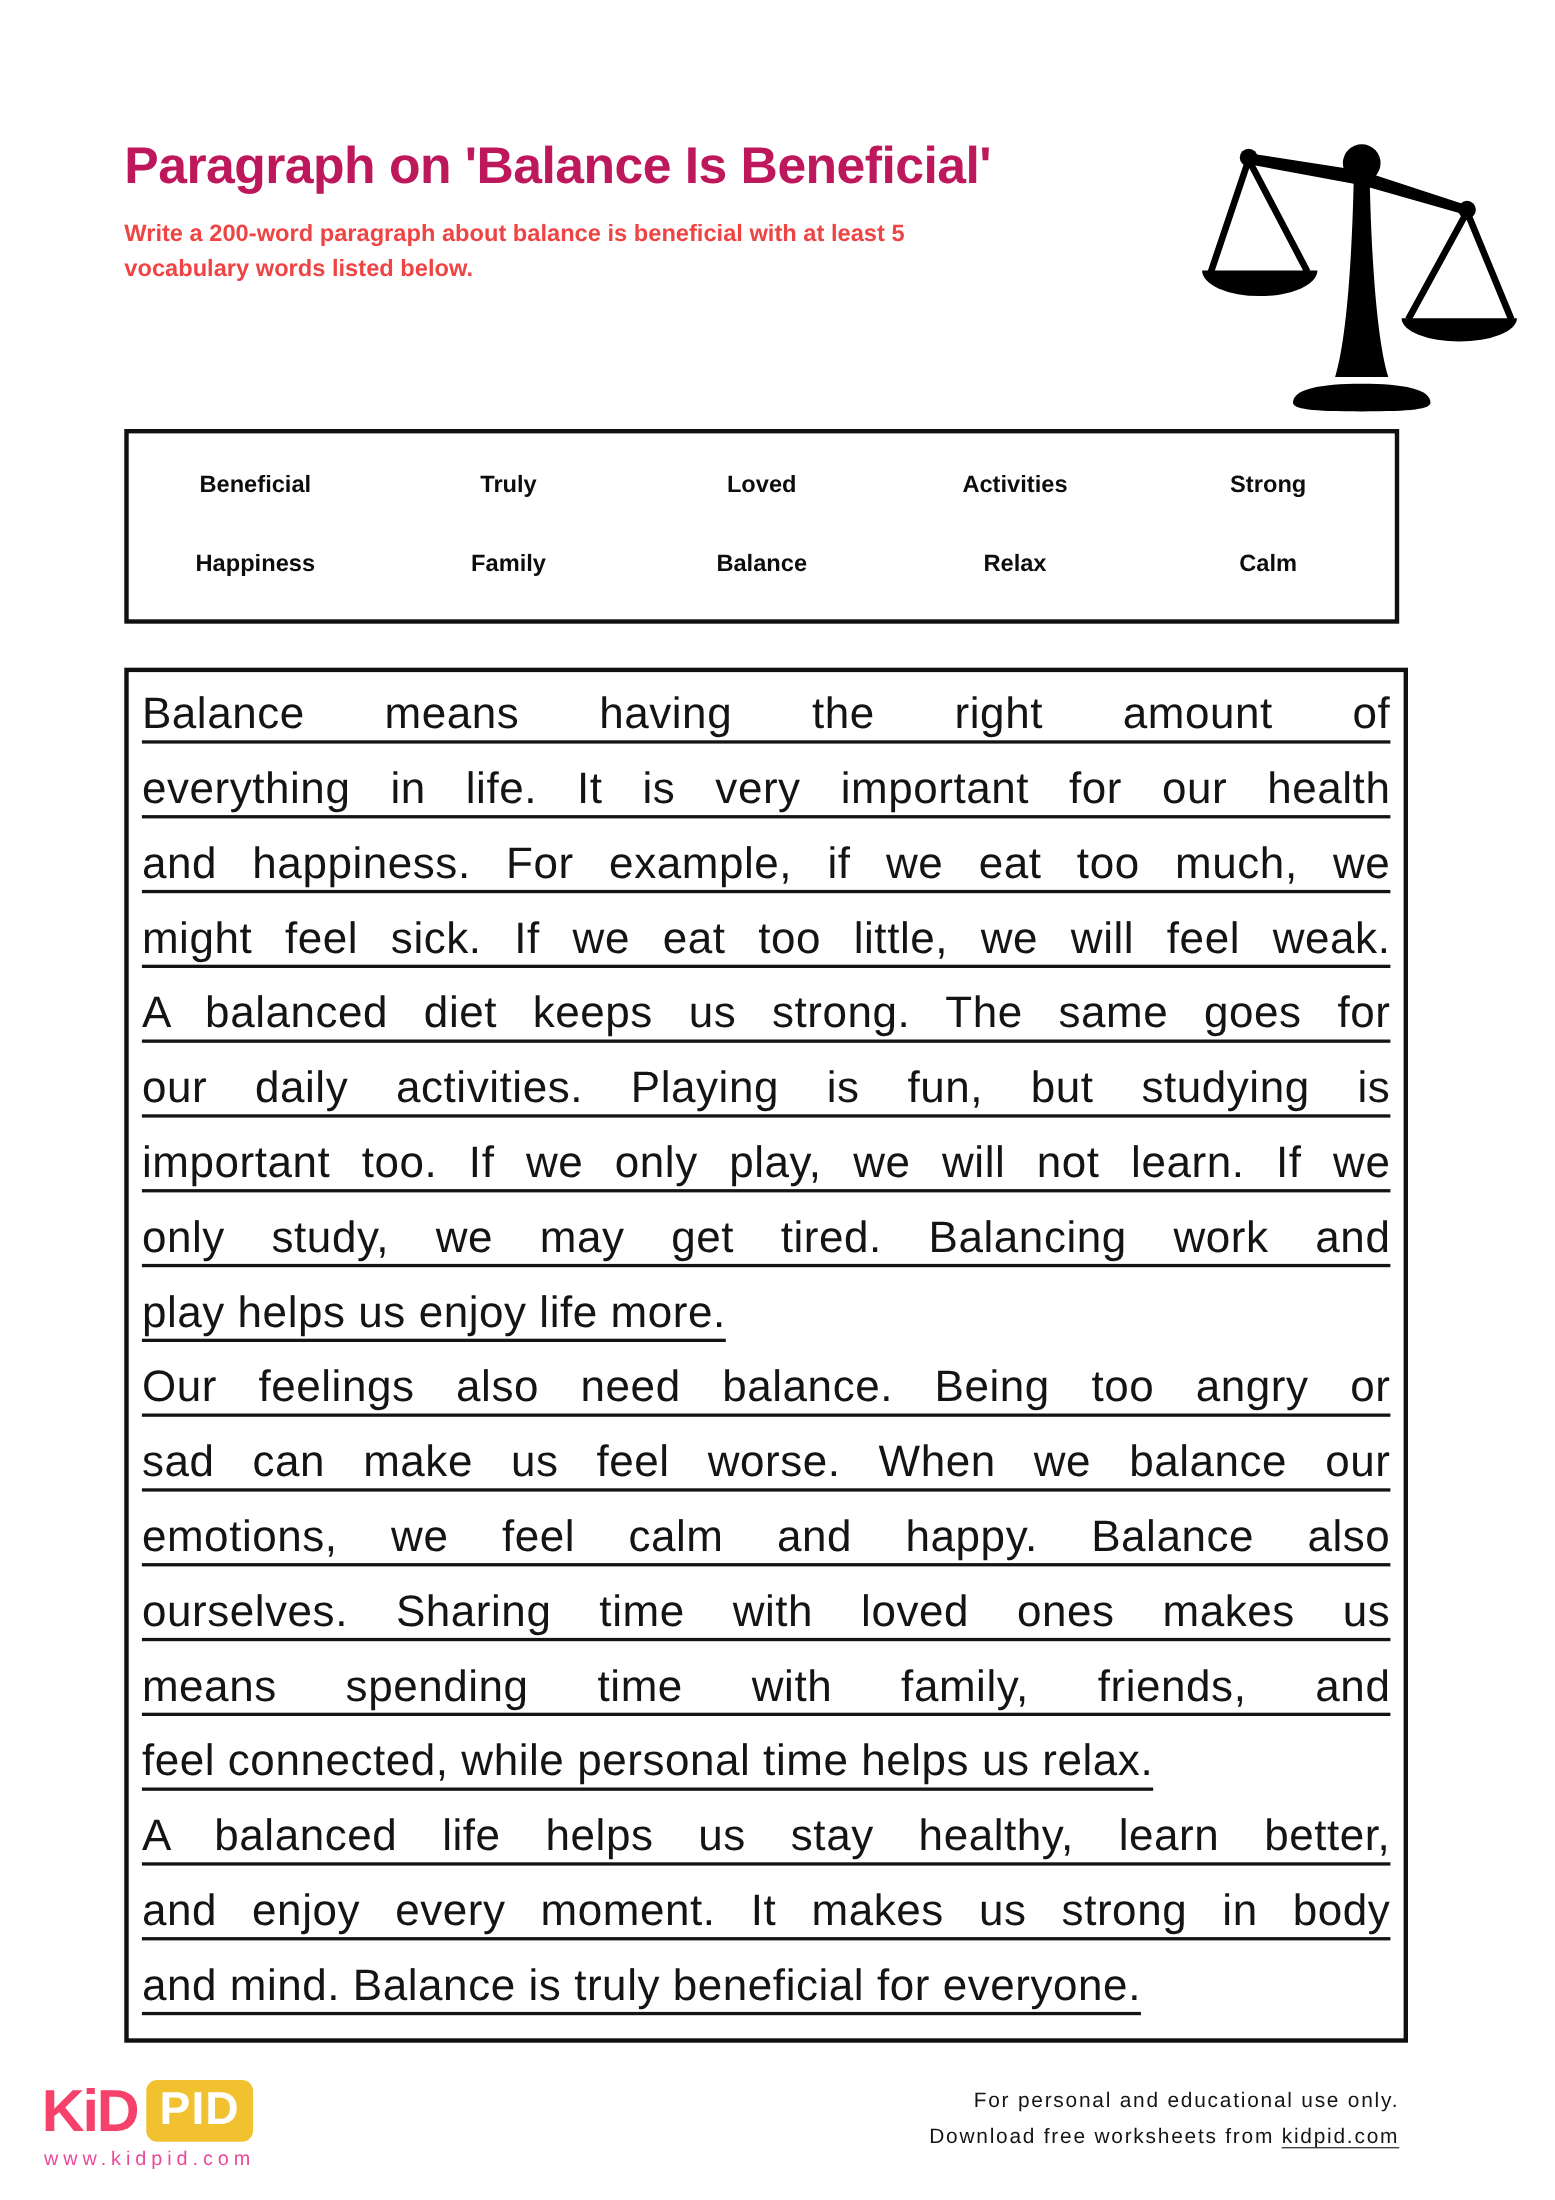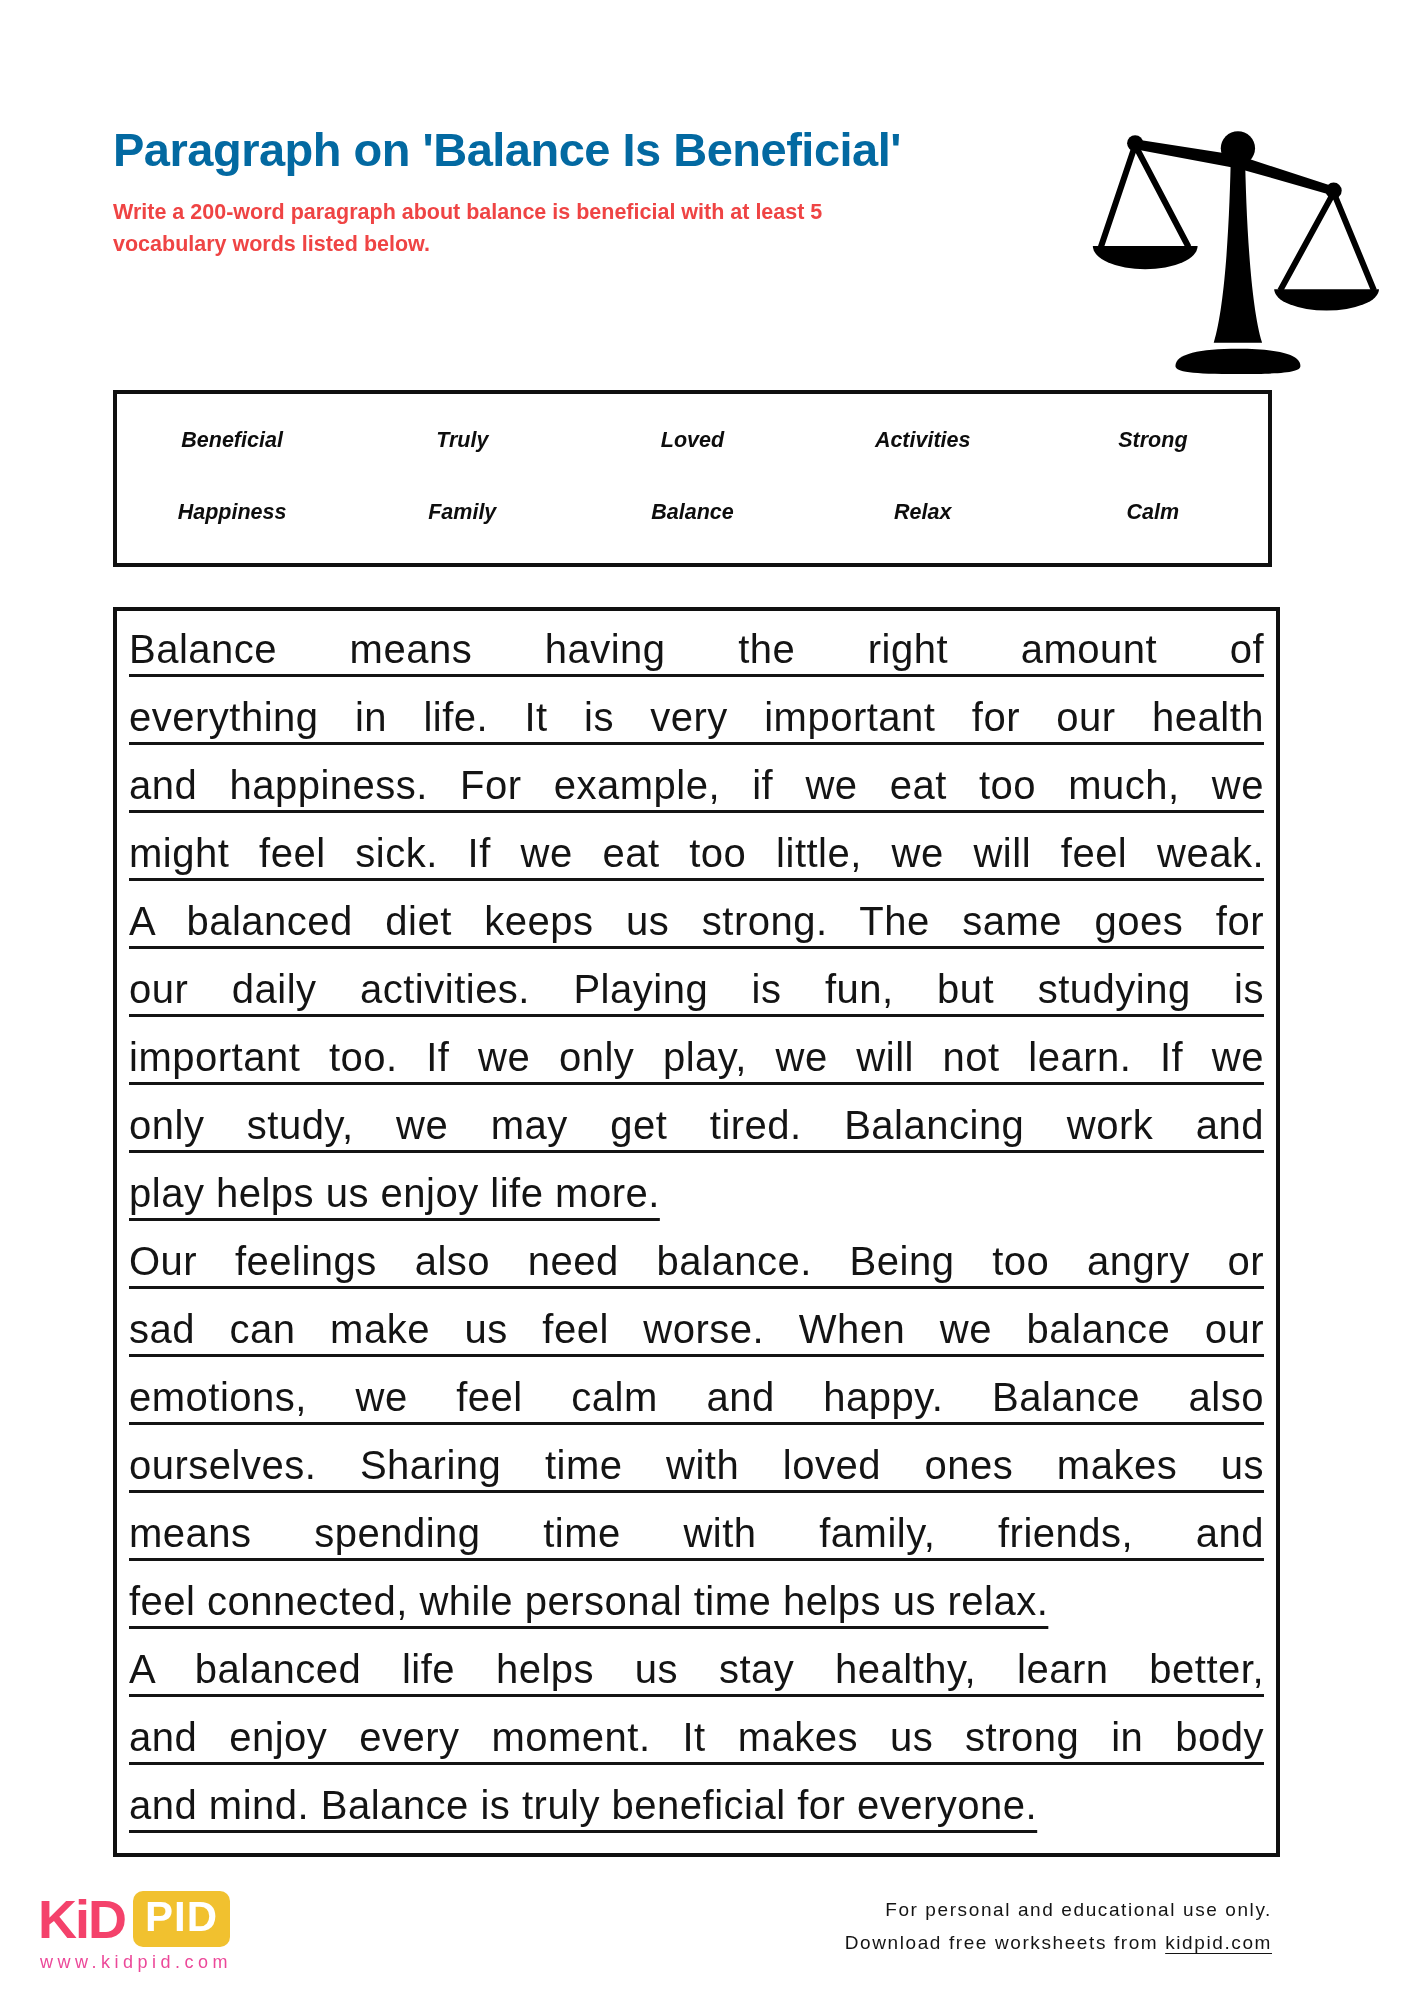--- a/index.html
+++ b/index.html
@@ -9,21 +9,21 @@
     background:#ffffff;
     font-family:"Liberation Sans", sans-serif;
     overflow:hidden;
     margin:0 auto;
   }
 
   
   .title {
     position:absolute; left:113px; top:122px;
     font-size:47px; font-weight:bold; letter-spacing:-0.5px;
-    color:#0369a1; white-space:nowrap;
+    color:#be185d; white-space:nowrap;
   }
   .instructions {
     position:absolute; left:113px; top:196px; width:742px;
     font-size:21.5px; font-weight:bold; color:#ef4444;
     line-height:1.5;
   }
   .scale-wrap {
     position:absolute; left:1086px; top:112px;
     width:324px; height:264px;
   }
@@ -31,21 +31,20 @@
   
   .vocab-box {
     position:absolute; left:113px; top:390px;
     width:1151px; height:145px;
     border:4px solid #101010;
     display:grid;
     grid-template-columns:repeat(5, 1fr);
     grid-template-rows:1fr 1fr;
     align-items:center;
     padding:10px 0 14px 0;
-    font-style:italic;
   }
   .vocab-word {
     text-align:center;
     font-size:21.5px; font-weight:bold; color:#0d0d0d;
   }
 
   
   .essay-box {
     position:absolute; left:113px; top:607px;
     width:1135px; height:1225px;

